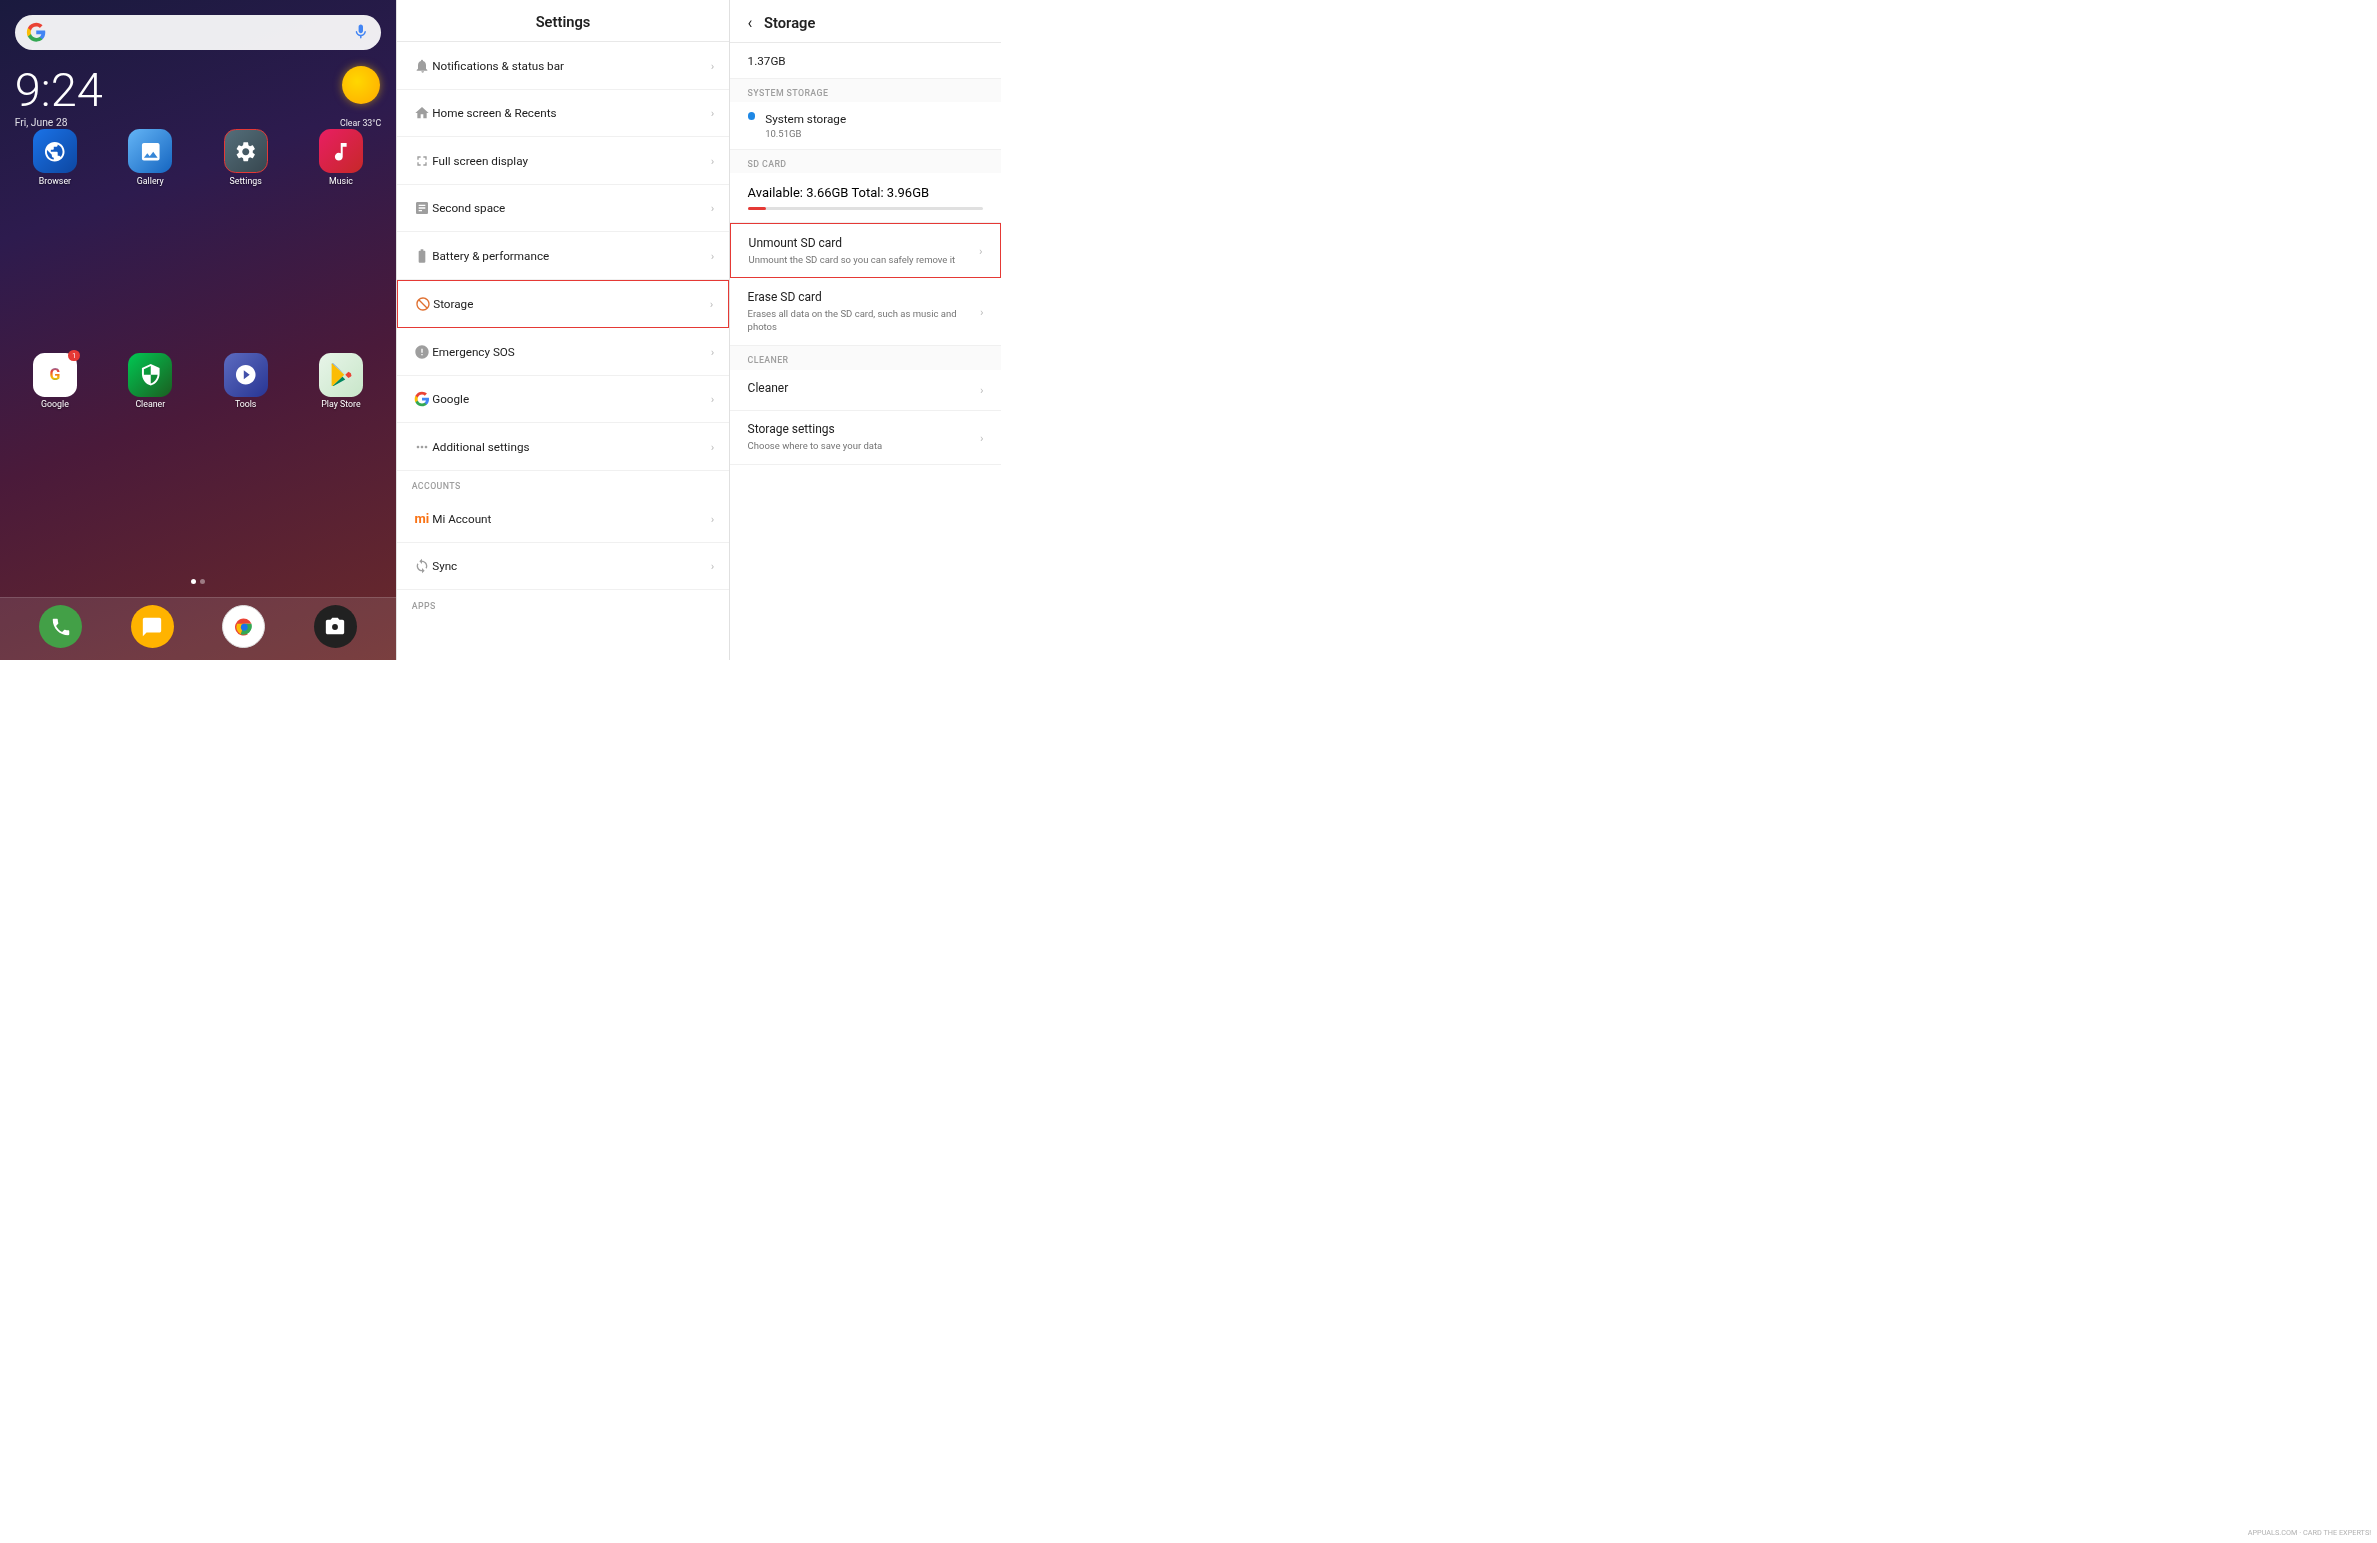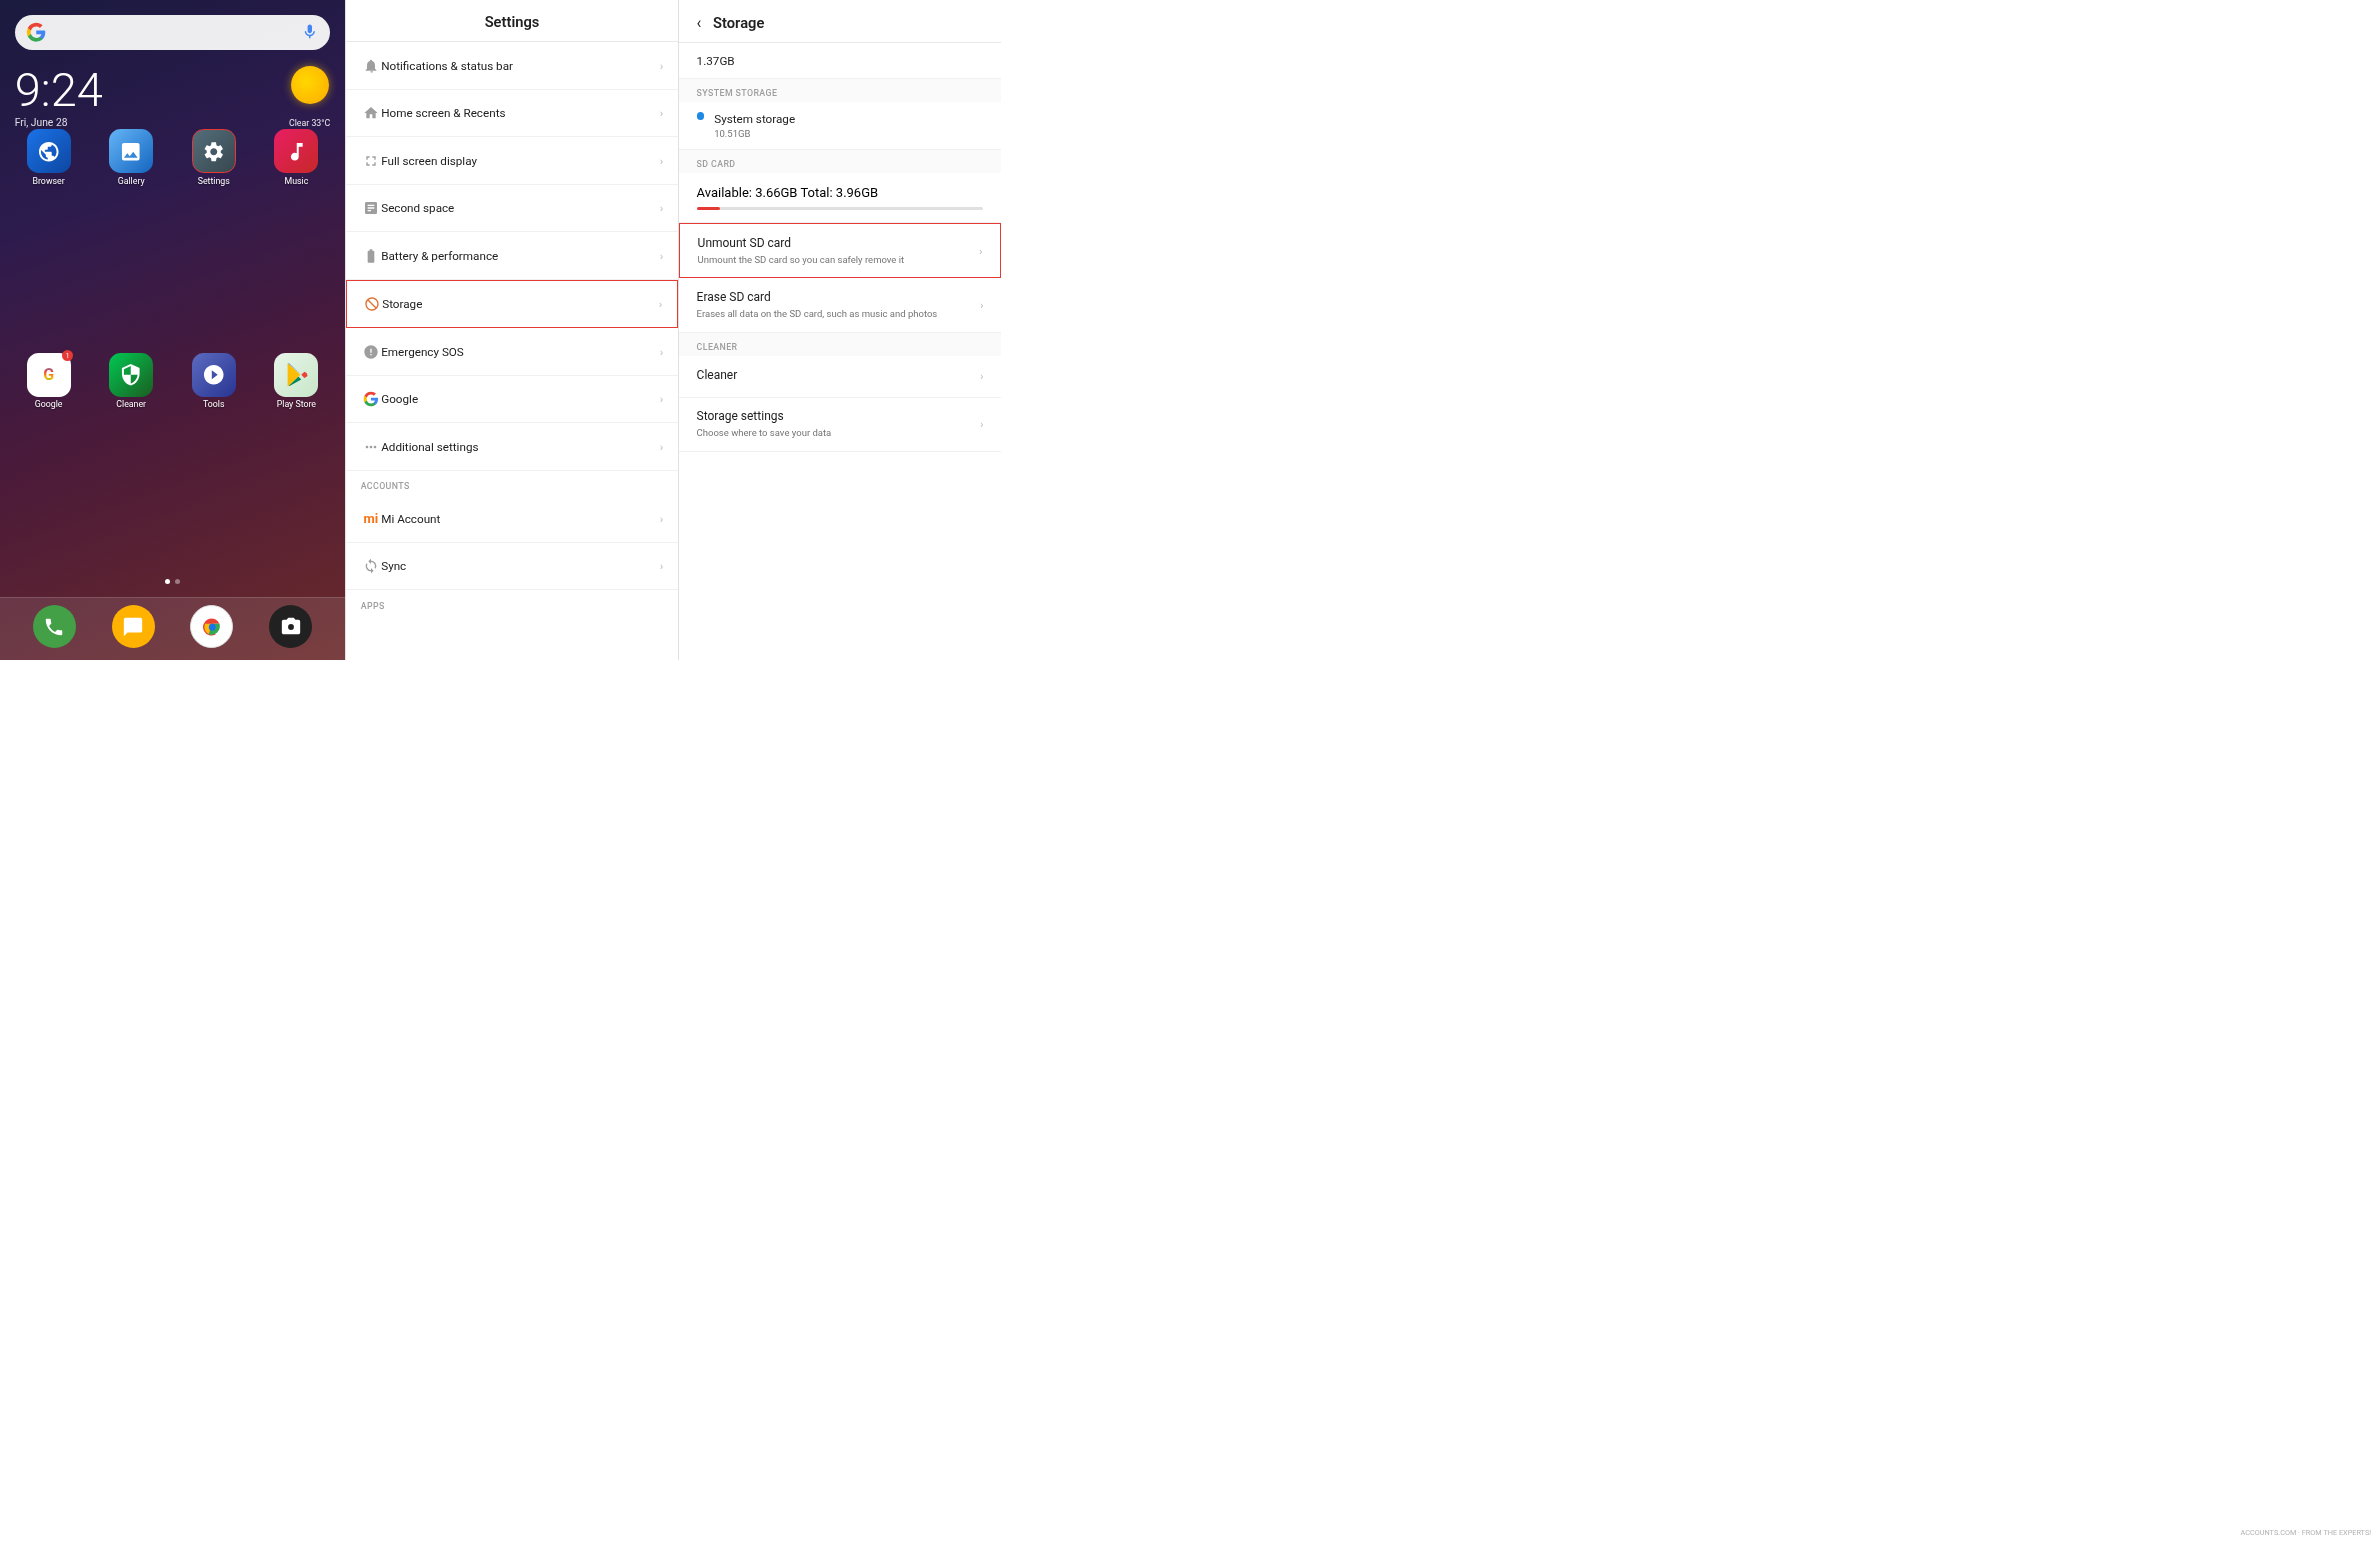--- a/index.html
+++ b/index.html
@@ -6,21 +6,21 @@
     body {
       width: 1001px;
       height: 660px;
       display: flex;
       font-family: 'Roboto', Arial, sans-serif;
       overflow: hidden;
     }
 
     
     .home-screen {
-      width: 345px;
+      width: 396px;
       height: 660px;
       background: linear-gradient(160deg, #1a1a3e 0%, #2d1b4e 30%, #4a1a3a 60%, #6b2a2a 100%);
       position: relative;
       flex-shrink: 0;
       display: flex;
       flex-direction: column;
     }
 
     .home-status-bar {
       display: flex;
@@ -745,15 +745,15 @@
 
     <div class="storage-action-item">
       <div class="storage-action-content">
         <div class="storage-action-title">Storage settings</div>
         <div class="storage-action-subtitle">Choose where to save your data</div>
       </div>
       <span class="storage-action-chevron">›</span>
     </div>
   </div>
 
-  <div class="appualsmark">ACCOUNTS.COM · FROM THE EXPERTS!</div>
+  <div class="appualsmark">APPUALS.COM · CARD THE EXPERTS!</div>
 </div>
 
 
 </body></html>

